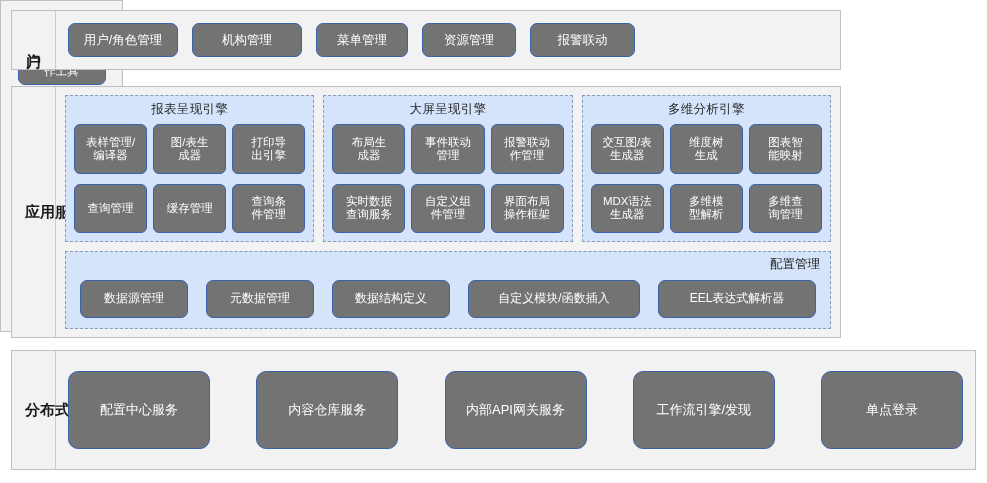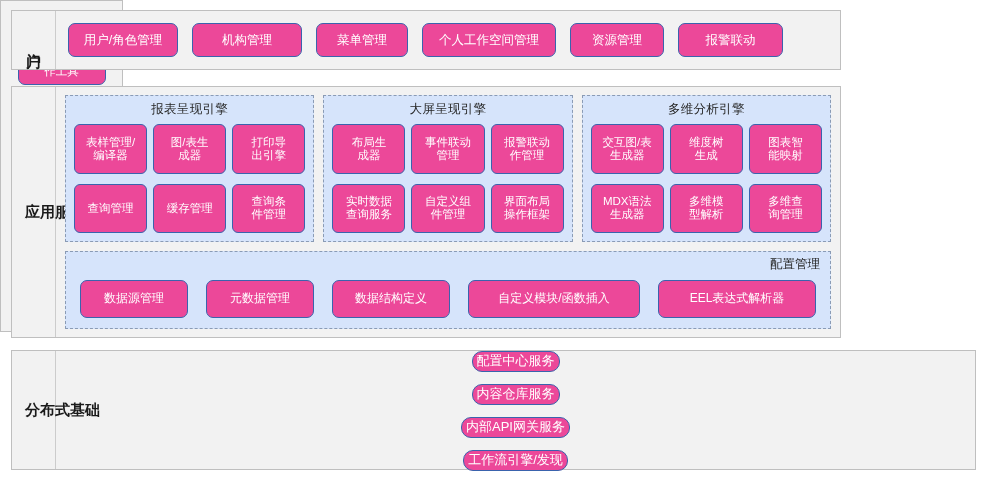--- a/index.html
+++ b/index.html
@@ -63,21 +63,21 @@
   .band-body {
     flex: 1 1 auto;
     position: relative;
     display: flex;
     align-items: center;
     box-sizing: border-box;
   }
 
   
   .btn {
-    background: #ec4899;
+    background: #737373;
     border: 1px solid #3a63ad;
     border-radius: 7px;
     color: #ffffff;
     font-size: 12px;
     line-height: 1.15;
     text-align: center;
     display: flex;
     align-items: center;
     justify-content: center;
     box-sizing: border-box;
@@ -219,21 +219,20 @@
 
   
   #dist-band {
     left: 11px; top: 350px;
     width: 965px; height: 120px;
   }
   #dist-band .band-body {
     padding: 0 12px;
     justify-content: space-between;
     gap: 12px;
-    flex-direction: column;
   }
   #dist-band .btn {
     height: 78px;
     border-radius: 10px;
     font-size: 13px;
     flex: 1 1 0;
     max-width: 142px;
   }
 </style>
 </head>
@@ -242,21 +241,20 @@
 <div class="canvas">
 
   <div class="band" id="portal-band">
     <div class="rail">
       <div class="rail-text">门户</div>
     </div>
     <div class="band-body">
       <div class="btn pw-1">用户/角色管理</div>
       <div class="btn pw-2">机构管理</div>
       <div class="btn pw-3">菜单管理</div>
-      <div class="btn pw-4">个人工作空间管理</div>
       <div class="btn pw-5">资源管理</div>
       <div class="btn pw-6">报警联动</div>
     </div>
   </div>
 
   <div id="aux-band">
     <div id="aux-title">辅助设施</div>
     <div id="aux-list">
       <div class="btn tall">报表/大屏制
 作工具</div>

